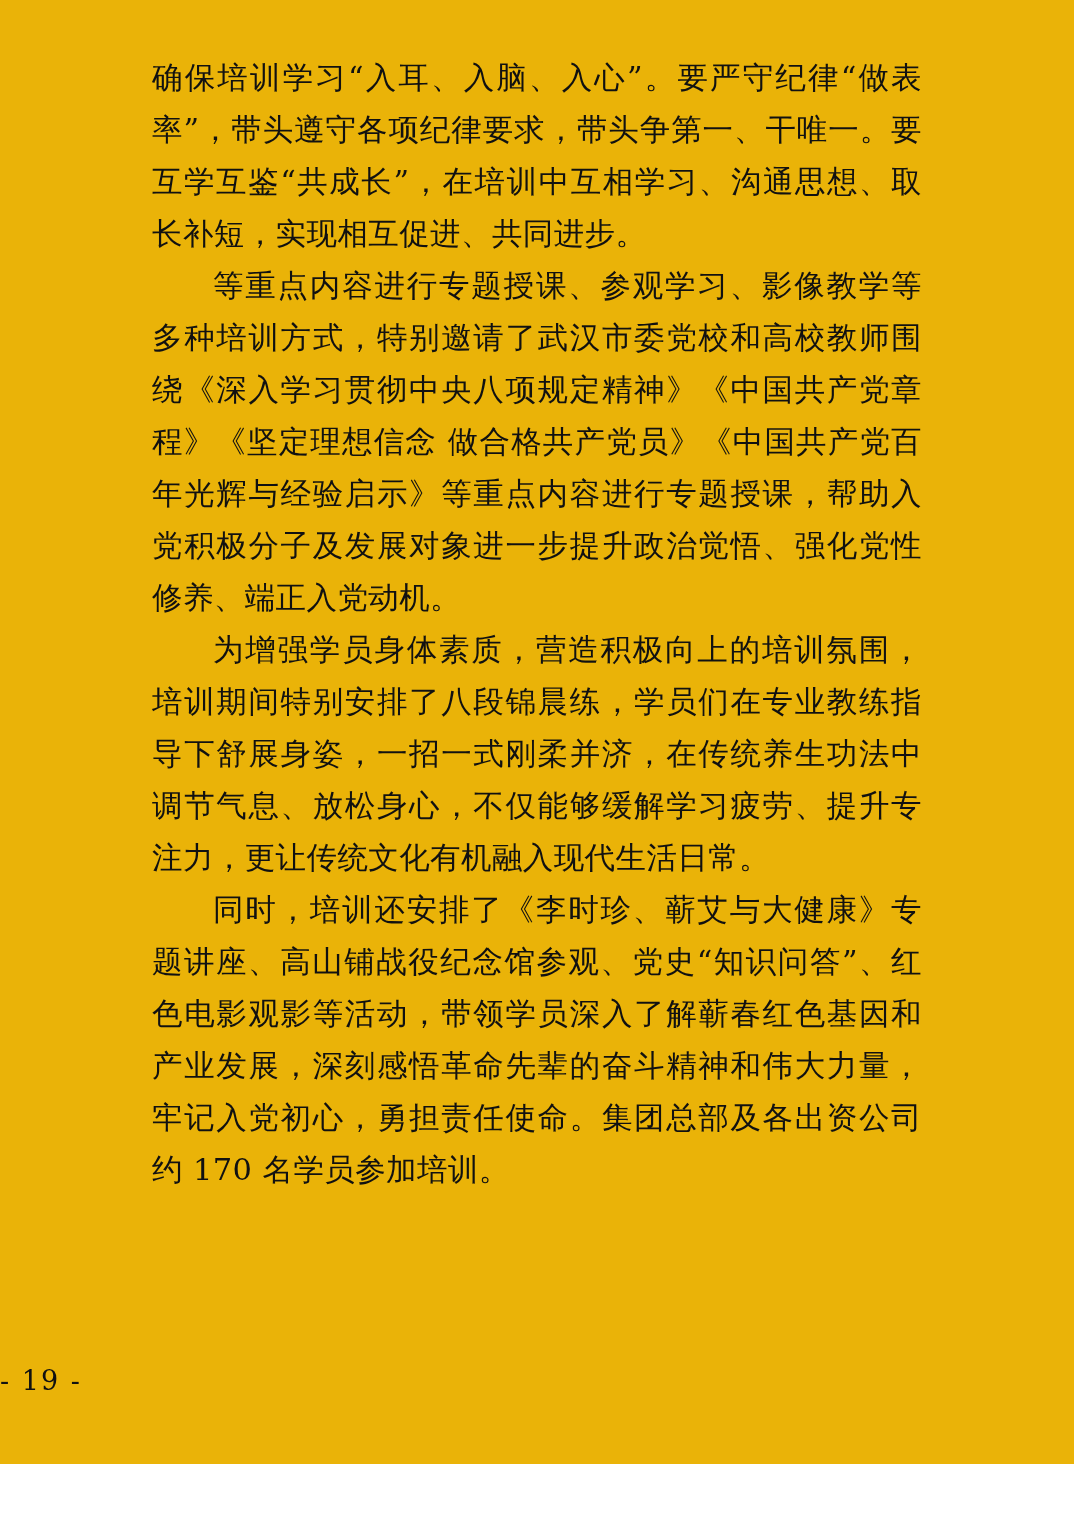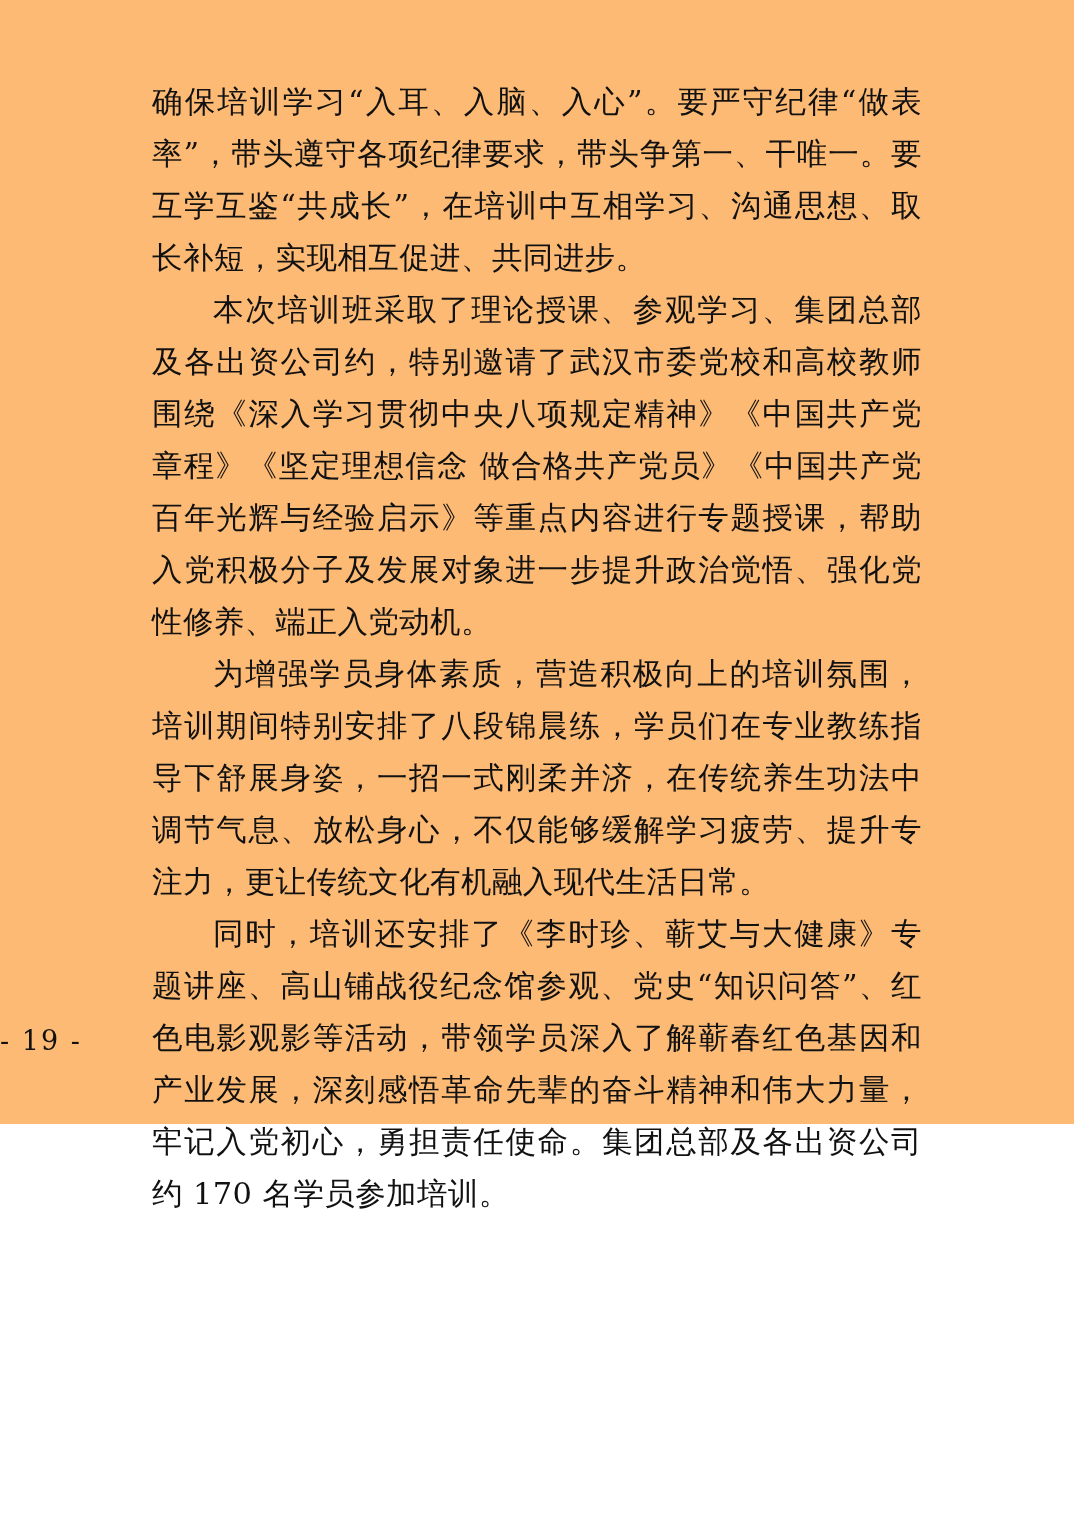--- a/index.html
+++ b/index.html
@@ -11,24 +11,24 @@
   body {
     width: 1074px;
     height: 1520px;
     overflow: hidden;
     font-family: "DejaVu Serif", "Liberation Serif", serif;
     color: #000000;
   }
   .page {
     position: relative;
     width: 1074px;
-    height: 1124px;
-    background: #fdba74;
+    height: 1464px;
+    background: #eab308;
     box-sizing: border-box;
-    padding: 76px 152px 0 152px;
+    padding: 52px 152px 0 152px;
   }
   .doc-body {
     width: 770px;
   }
   .para {
     font-size: 30.5px;
     line-height: 52px;
     letter-spacing: 0.4px;
     text-align: justify;
     text-justify: inter-ideograph;
@@ -54,18 +54,18 @@
     color: #111;
     font-family: "DejaVu Serif", "Liberation Serif", serif;
   }
 </style>
 </head>
 <body>
 
 <div class="page">
   <div class="doc-body">
     <p class="para">确保培训学习“入耳、入脑、入心”。要严守纪律“做表率”，带头遵守各项纪律要求，带头争第一、干唯一。要互学互鉴“共成长”，在培训中互相学习、沟通思想、取长补短，实现相互促进、共同进步。</p>
-    <p class="para indent">本次培训班采取了理论授课、参观学习、集团总部及各出资公司约，特别邀请了武汉市委党校和高校教师围绕《深入学习贯彻中央八项规定精神》《中国共产党章程》《坚定理想信念 做合格共产党员》《中国共产党百年光辉与经验启示》等重点内容进行专题授课，帮助入党积极分子及发展对象进一步提升政治觉悟、强化党性修养、端正入党动机。</p>
+    <p class="para indent">等重点内容进行专题授课、参观学习、影像教学等多种培训方式，特别邀请了武汉市委党校和高校教师围绕《深入学习贯彻中央八项规定精神》《中国共产党章程》《坚定理想信念 做合格共产党员》《中国共产党百年光辉与经验启示》等重点内容进行专题授课，帮助入党积极分子及发展对象进一步提升政治觉悟、强化党性修养、端正入党动机。</p>
     <p class="para indent">为增强学员身体素质，营造积极向上的培训氛围，培训期间特别安排了八段锦晨练，学员们在专业教练指导下舒展身姿，一招一式刚柔并济，在传统养生功法中调节气息、放松身心，不仅能够缓解学习疲劳、提升专注力，更让传统文化有机融入现代生活日常。</p>
     <p class="para indent">同时，培训还安排了《李时珍、蕲艾与大健康》专题讲座、高山铺战役纪念馆参观、党史“知识问答”、红色电影观影等活动，带领学员深入了解蕲春红色基因和产业发展，深刻感悟革命先辈的奋斗精神和伟大力量，牢记入党初心，勇担责任使命。集团总部及各出资公司约 170 名学员参加培训。</p>
   </div>
   <div class="page-number">- 19 -</div>
 </div>
 
 </body></html>

